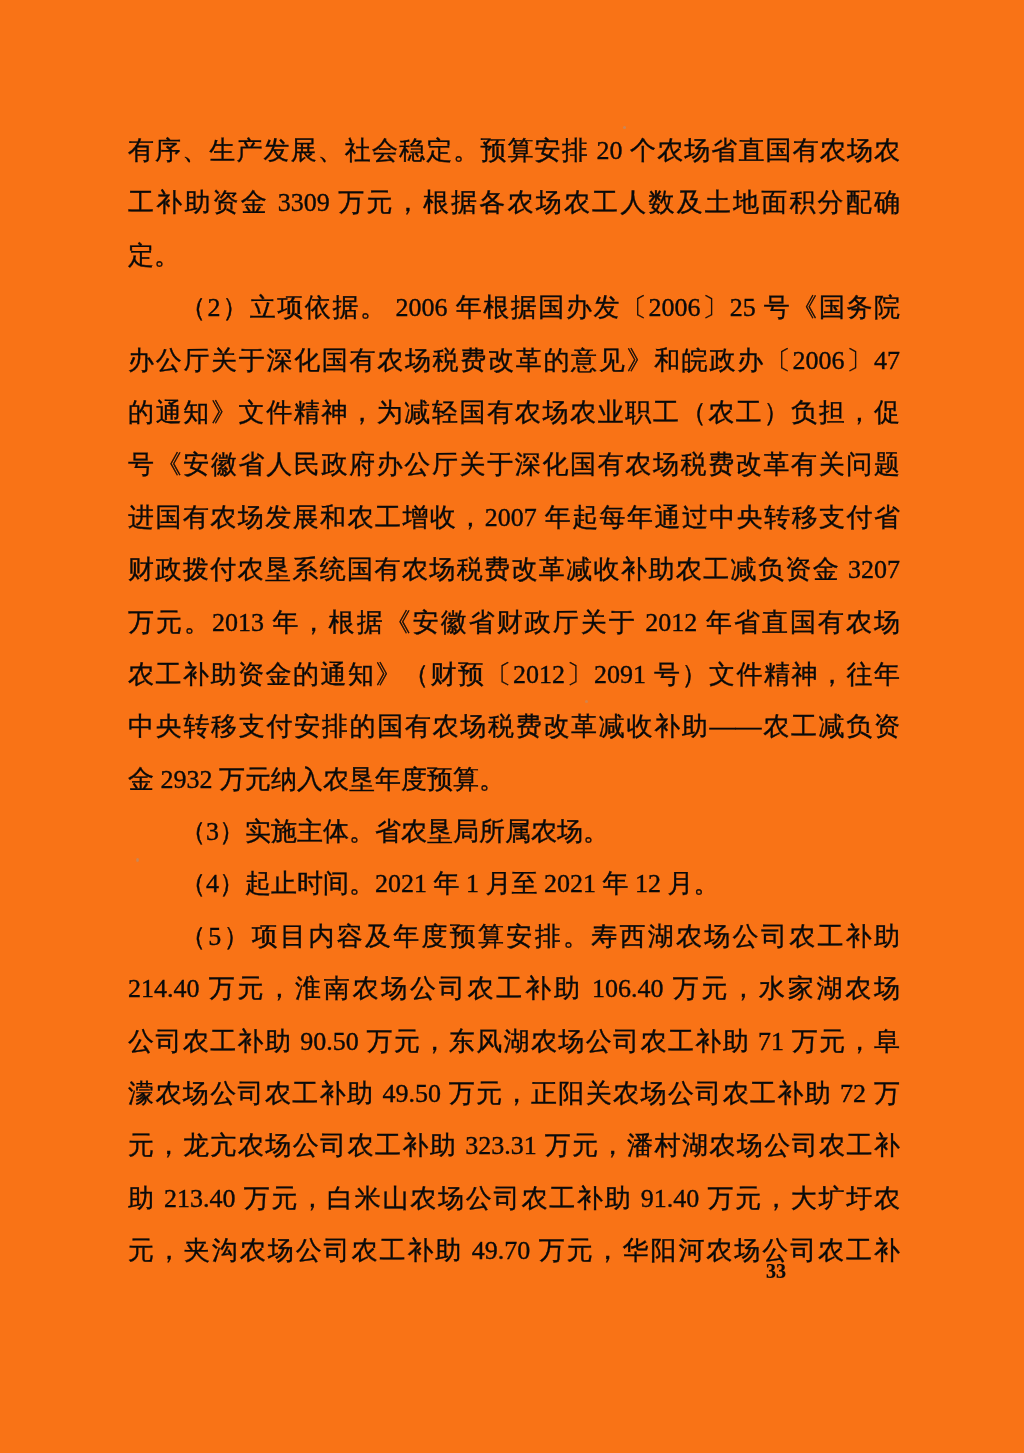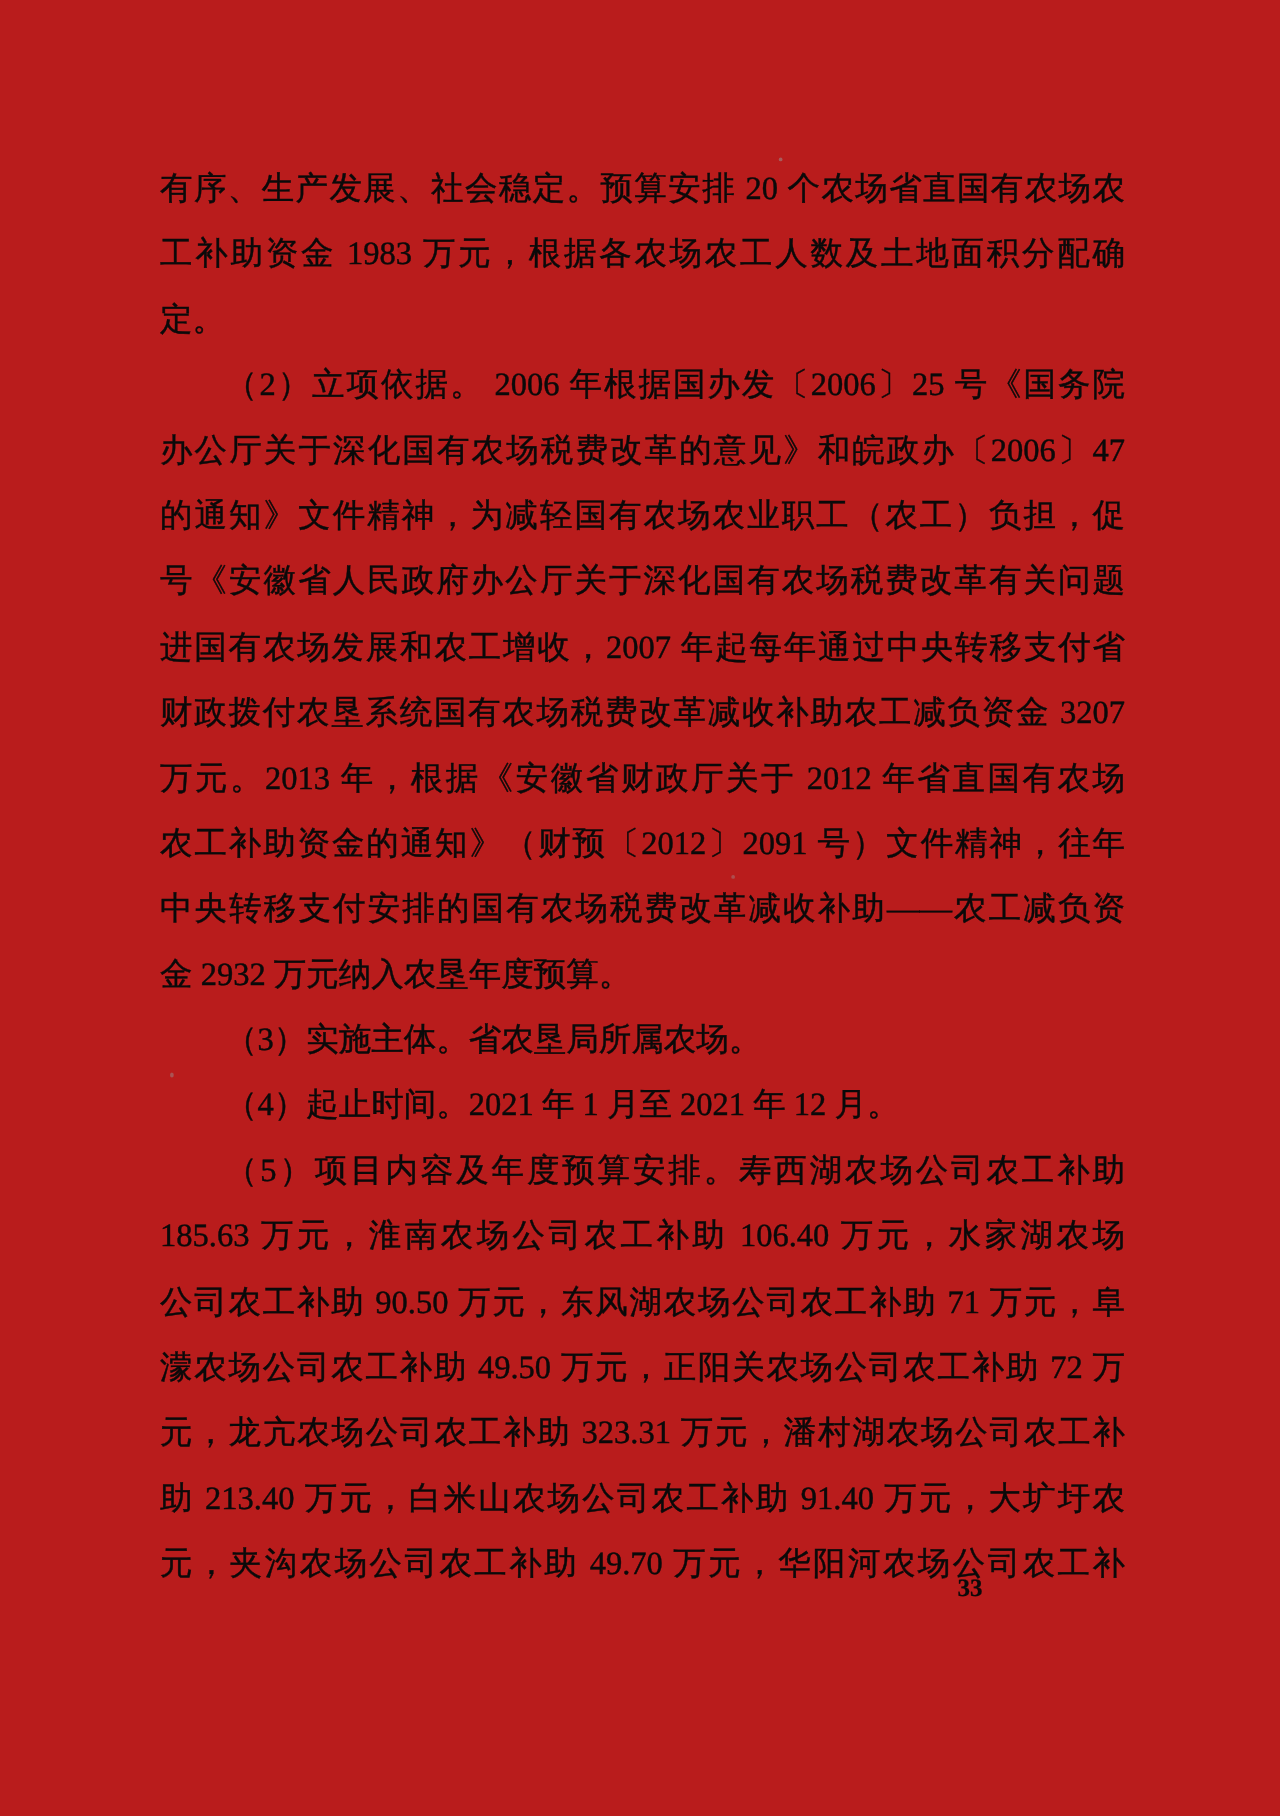--- a/index.html
+++ b/index.html
@@ -4,21 +4,21 @@
 <style>
   html, body {
     margin: 0;
     padding: 0;
     background: #ffffff;
   }
   .page {
     position: relative;
     width: 1024px;
     height: 1453px;
-    background: #b91c1c;
+    background: #f97316;
     overflow: hidden;
     font-family: "Liberation Serif", "DejaVu Serif", serif;
     color: #0a0a0a;
   }
   .textblock {
     position: absolute;
     left: 128px;
     top: 125px;
     width: 772px;
     font-size: 26px;
@@ -60,36 +60,36 @@
 </head>
 <body>
 
 <div class="page">
   <div class="speck s1"></div>
   <div class="speck s2"></div>
   <div class="speck s3"></div>
 
   <div class="textblock">
     <div class="ln">有序、生产发展、社会稳定。预算安排 20 个农场省直国有农场农</div>
-    <div class="ln">工补助资金 1983 万元，根据各农场农工人数及土地面积分配确</div>
+    <div class="ln">工补助资金 3309 万元，根据各农场农工人数及土地面积分配确</div>
     <div class="ln end">定。</div>
     <div class="ln ind">（2）立项依据。 2006 年根据国办发〔2006〕25 号《国务院</div>
     <div class="ln">办公厅关于深化国有农场税费改革的意见》和皖政办〔2006〕47</div>
     <div class="ln">的通知》文件精神，为减轻国有农场农业职工（农工）负担，促</div>
     <div class="ln">号《安徽省人民政府办公厅关于深化国有农场税费改革有关问题</div>
     <div class="ln">进国有农场发展和农工增收，2007 年起每年通过中央转移支付省</div>
     <div class="ln">财政拨付农垦系统国有农场税费改革减收补助农工减负资金 3207</div>
     <div class="ln">万元。2013 年，根据《安徽省财政厅关于 2012 年省直国有农场</div>
     <div class="ln">农工补助资金的通知》（财预〔2012〕2091 号）文件精神，往年</div>
     <div class="ln">中央转移支付安排的国有农场税费改革减收补助——农工减负资</div>
     <div class="ln end">金 2932 万元纳入农垦年度预算。</div>
     <div class="ln ind end">（3）实施主体。省农垦局所属农场。</div>
     <div class="ln ind end">（4）起止时间。2021 年 1 月至 2021 年 12 月。</div>
     <div class="ln ind">（5）项目内容及年度预算安排。寿西湖农场公司农工补助</div>
-    <div class="ln">185.63 万元，淮南农场公司农工补助 106.40 万元，水家湖农场</div>
+    <div class="ln">214.40 万元，淮南农场公司农工补助 106.40 万元，水家湖农场</div>
     <div class="ln">公司农工补助 90.50 万元，东风湖农场公司农工补助 71 万元，阜</div>
     <div class="ln">濛农场公司农工补助 49.50 万元，正阳关农场公司农工补助 72 万</div>
     <div class="ln">元，龙亢农场公司农工补助 323.31 万元，潘村湖农场公司农工补</div>
     <div class="ln">助 213.40 万元，白米山农场公司农工补助 91.40 万元，大圹圩农</div>
     <div class="ln">元，夹沟农场公司农工补助 49.70 万元，华阳河农场公司农工补</div>
   </div>
 
   <div class="page-number">33</div>
 </div>
 

